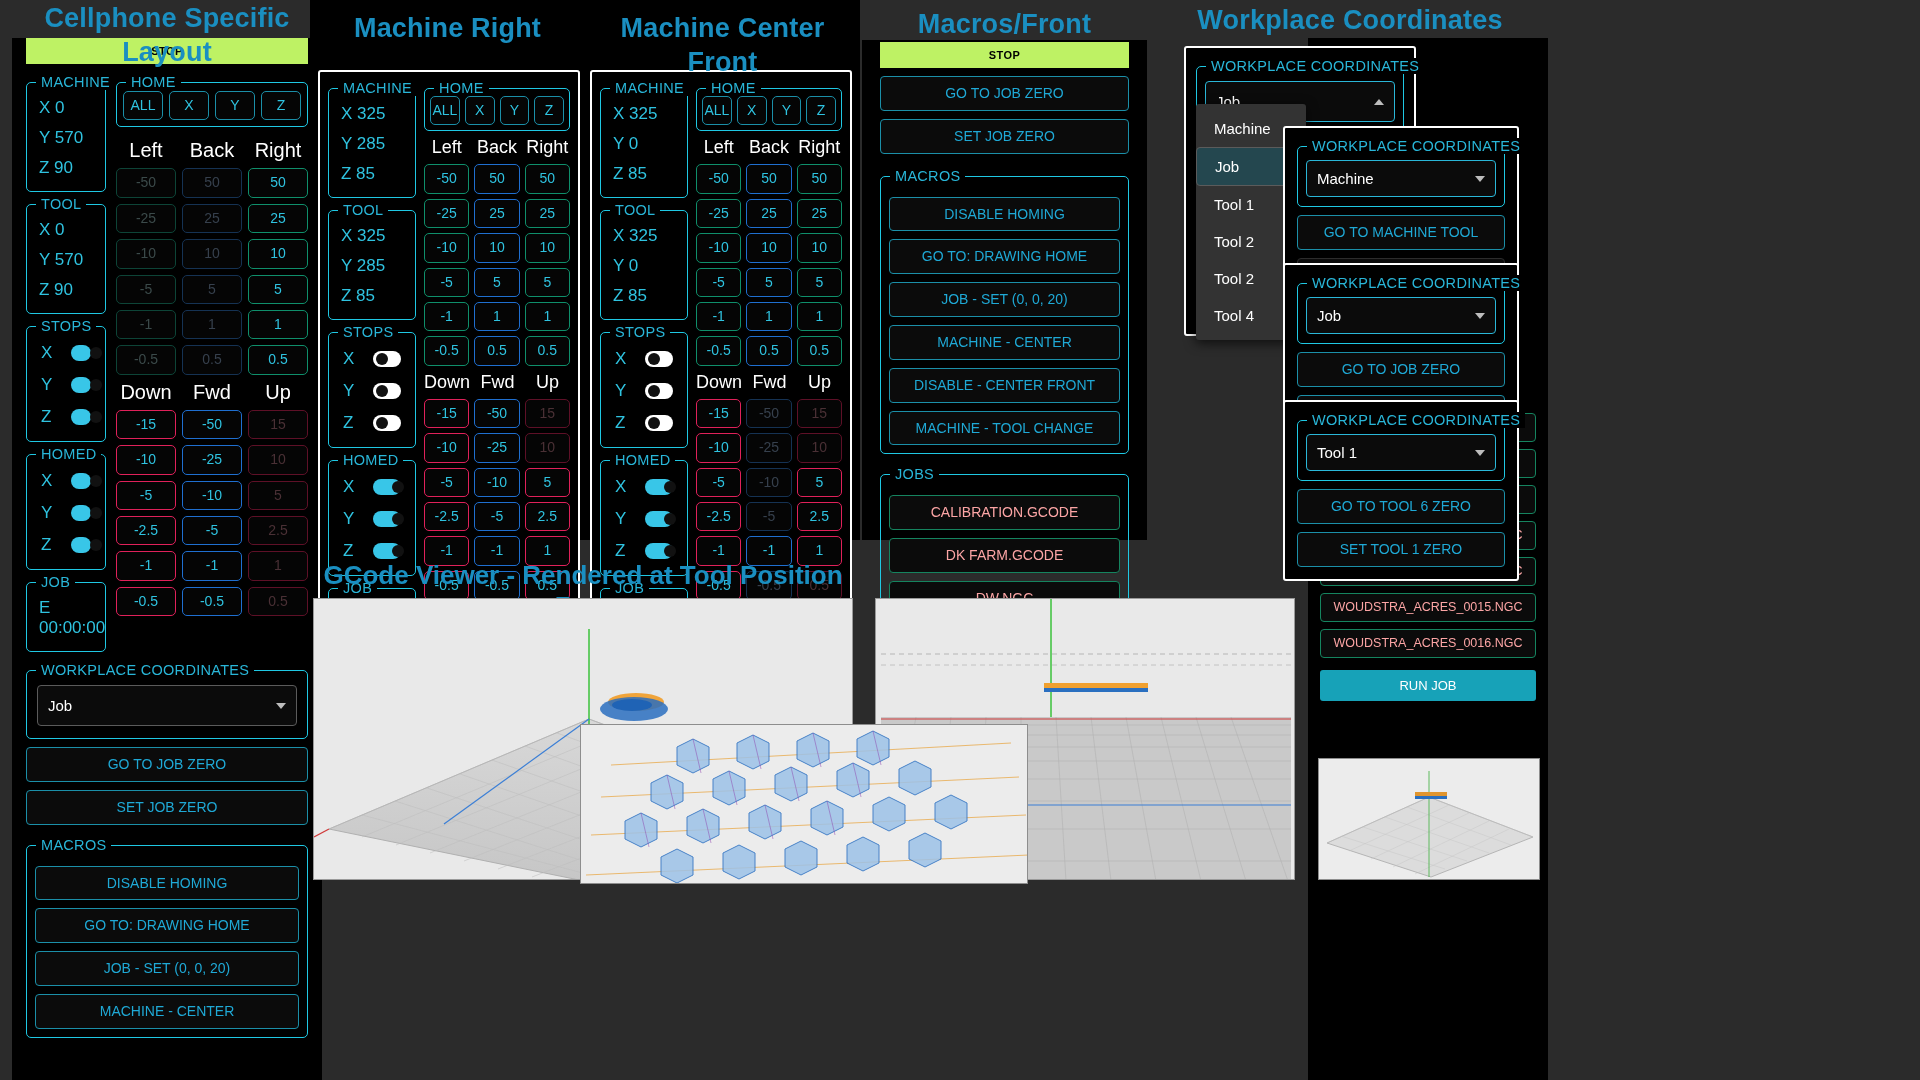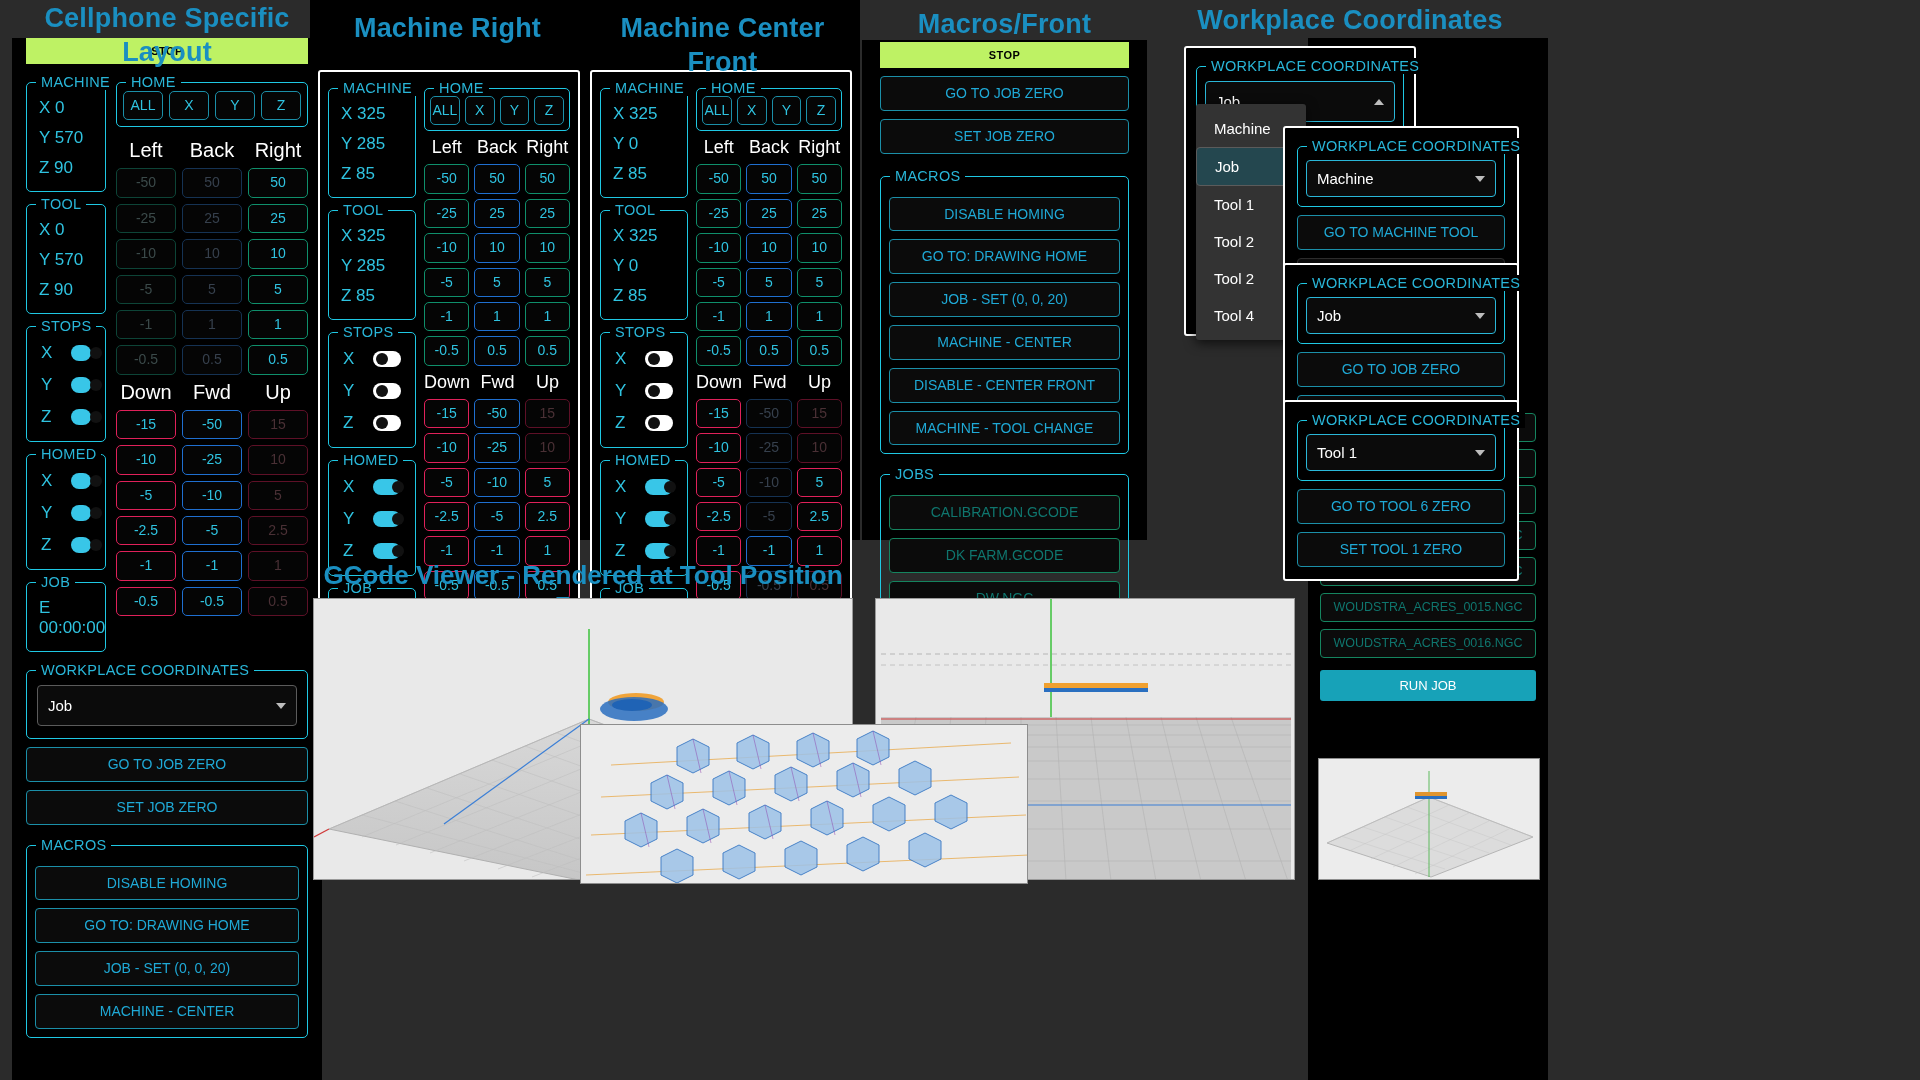--- a/index.html
+++ b/index.html
@@ -81,21 +81,21 @@
     border: 1px solid #1b8fa8;
     border-radius: 4px;
     background: #0b0b0b;
     color: #1fa9d6;
     font-size: 14px;
     text-align: center;
     padding: 8px 4px;
     margin-top: 8px;
     line-height: 1.2;
   }
-  .abtn.green { border-color:#15845f; color:#0f766e; }
+  .abtn.green { border-color:#15845f; color:#fca5a5; }
 
   .stopbar {
     background:#bef264; color:#000; font-weight:bold; font-size:11px;
     text-align:center; padding:7px 0; letter-spacing:.4px;
   }
 
   .sel {
     border:1px solid #5b5b5b; border-radius:4px; background:#0b0b0b;
     color:#fff; font-size:15px; padding:11px 10px; display:flex;
     align-items:center; justify-content:space-between;

